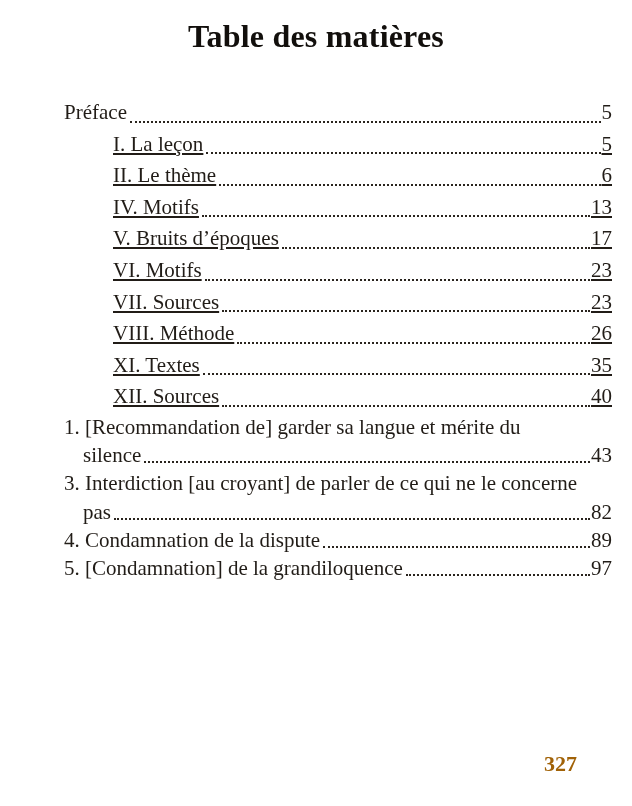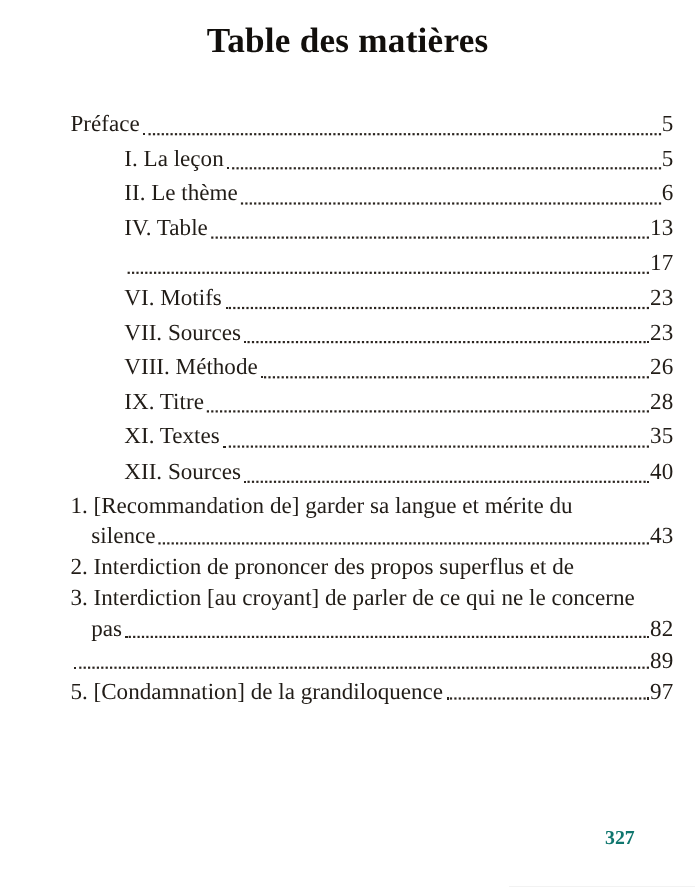--- a/index.html
+++ b/index.html
@@ -33,21 +33,21 @@
   }
   .toc {
     position: absolute;
     top: 97px;
     left: 28px;
     width: 548px;
     font-size: 21px;
     margin-left: 36px;
   }
   .toc-entry { line-height: 31.6px; }
-  .toc-entry.level-section { padding-left: 49px; }
+  .toc-entry.level-section { padding-left: 49px; text-decoration: underline; }
   .toc-entry.level-chapter { line-height: 28.2px; }
   .pre-line {
     white-space: nowrap;
   }
   .last-line {
     display: flex;
     align-items: baseline;
   }
   
   .pre-line + .last-line { padding-left: 19px; justify-content: center; }
@@ -64,23 +64,23 @@
     left: 3px;
     right: 1px;
     bottom: 6px;
     border-bottom: 2.4px dotted #2a241e;
   }
   .entry-page { white-space: nowrap; }
   .folio {
     position: absolute;
     top: 751px;
     right: 55px;
-    font-size: 18px;
+    font-size: 22px;
     font-weight: 700;
-    color: #0f766e;
+    color: #a16207;
   }
 </style>
 </head>
 <body>
 
 <div class="page">
   <h1 class="title">Table des matières</h1>
   <div class="toc" id="toc">
   <div class="toc-entry level-root">
 
@@ -106,29 +106,30 @@
       <span class="entry-text">II. Le thème</span>
       <span class="leader"></span>
       <span class="entry-page">6</span>
     </div>
   </div>
 
 
   <div class="toc-entry level-section">
 
     <div class="last-line">
-      <span class="entry-text">IV. Table</span>
+      <span class="entry-text">IV. Motifs</span>
       <span class="leader"></span>
       <span class="entry-page">13</span>
     </div>
   </div>
 
   <div class="toc-entry level-section">
 
     <div class="last-line">
+      <span class="entry-text">V. Bruits d’époques</span>
       <span class="leader"></span>
       <span class="entry-page">17</span>
     </div>
   </div>
 
   <div class="toc-entry level-section">
 
     <div class="last-line">
       <span class="entry-text">VI. Motifs</span>
       <span class="leader"></span>
@@ -147,28 +148,20 @@
 
   <div class="toc-entry level-section">
 
     <div class="last-line">
       <span class="entry-text">VIII. Méthode</span>
       <span class="leader"></span>
       <span class="entry-page">26</span>
     </div>
   </div>
 
-  <div class="toc-entry level-section">
-
-    <div class="last-line">
-      <span class="entry-text">IX. Titre</span>
-      <span class="leader"></span>
-      <span class="entry-page">28</span>
-    </div>
-  </div>
 
 
   <div class="toc-entry level-section">
 
     <div class="last-line">
       <span class="entry-text">XI. Textes</span>
       <span class="leader"></span>
       <span class="entry-page">35</span>
     </div>
   </div>
@@ -185,35 +178,35 @@
   <div class="toc-entry level-chapter">
     <div class="pre-line">1. [Recommandation de] garder sa langue et mérite du</div>
     <div class="last-line">
       <span class="entry-text">silence</span>
       <span class="leader"></span>
       <span class="entry-page">43</span>
     </div>
   </div>
 
   <div class="toc-entry level-chapter">
-    <div class="pre-line">2. Interdiction de prononcer des propos superflus et de</div>
   </div>
 
   <div class="toc-entry level-chapter">
     <div class="pre-line">3. Interdiction [au croyant] de parler de ce qui ne le concerne</div>
     <div class="last-line">
       <span class="entry-text">pas</span>
       <span class="leader"></span>
       <span class="entry-page">82</span>
     </div>
   </div>
 
   <div class="toc-entry level-chapter">
 
     <div class="last-line">
+      <span class="entry-text">4. Condamnation de la dispute</span>
       <span class="leader"></span>
       <span class="entry-page">89</span>
     </div>
   </div>
 
   <div class="toc-entry level-chapter">
 
     <div class="last-line">
       <span class="entry-text">5. [Condamnation] de la grandiloquence</span>
       <span class="leader"></span>

